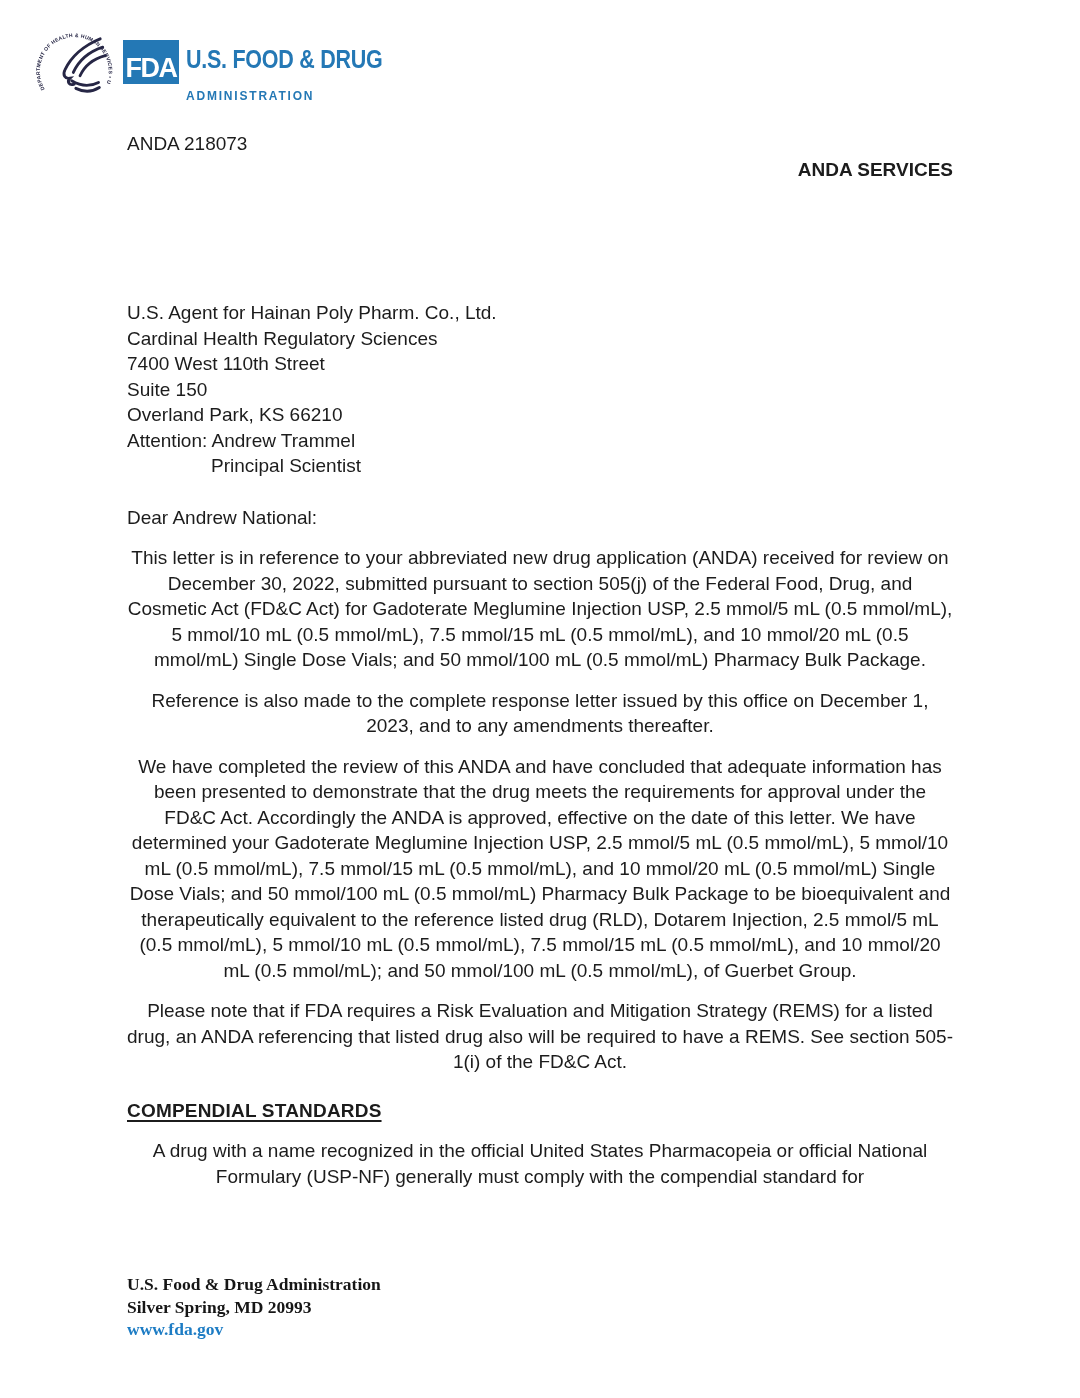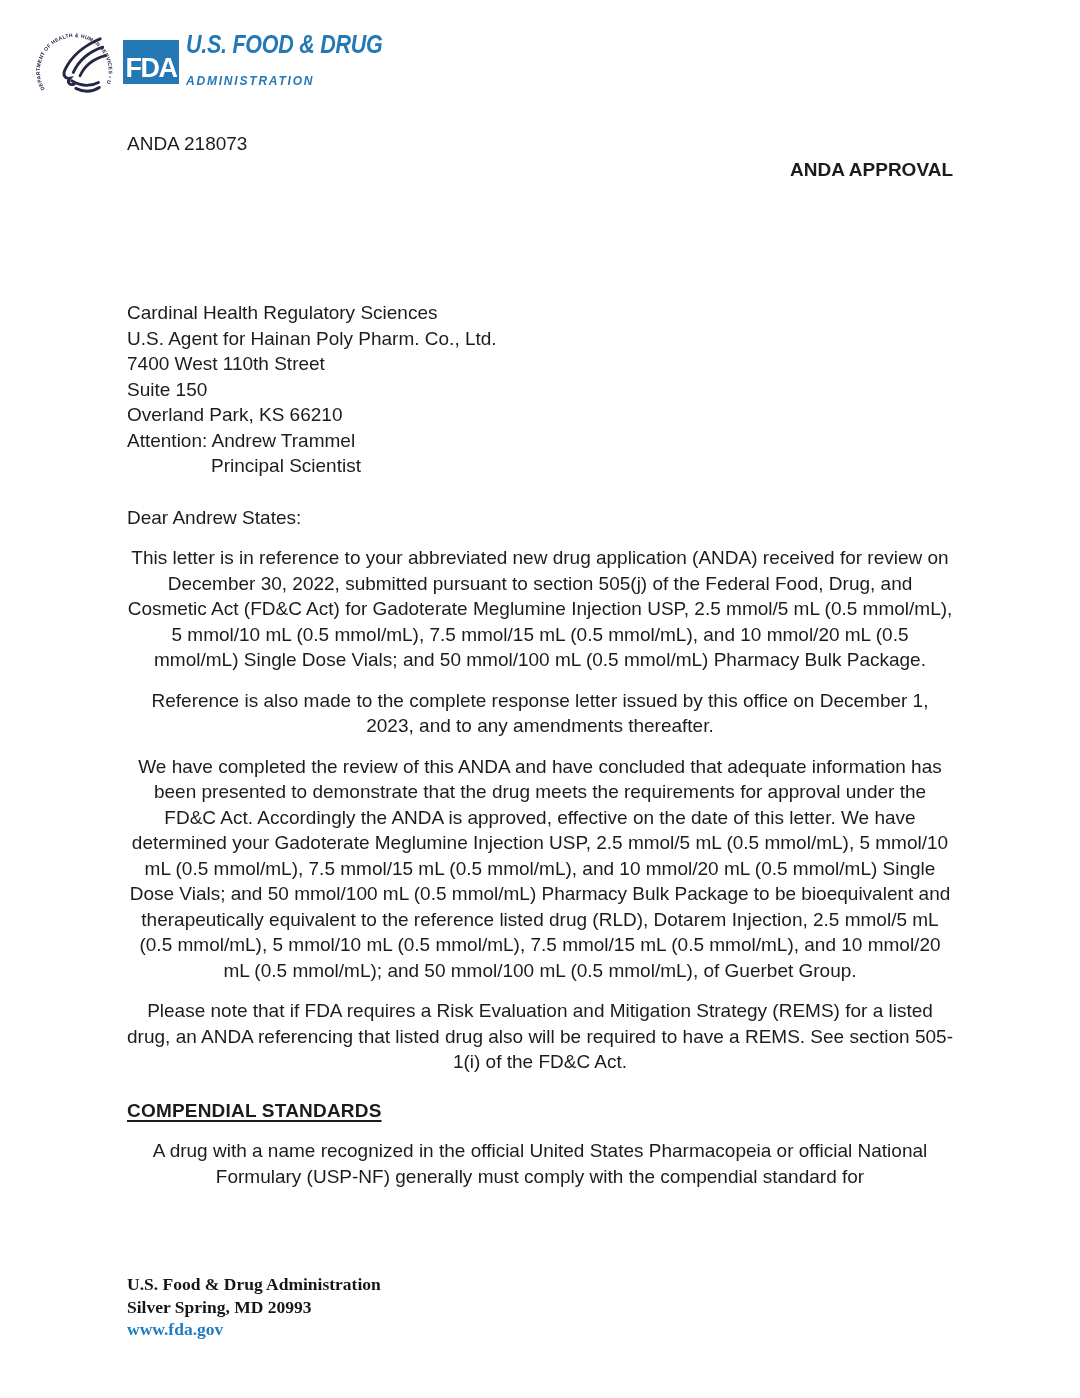--- a/index.html
+++ b/index.html
@@ -26,21 +26,21 @@
   .hhs-seal path.feather { stroke:var(--seal-ink); stroke-width:3.4; fill:none; stroke-linecap:round; }
 
   .fda-square {
     position:absolute; left:123px; top:40px; width:56px; height:44px;
     background:var(--brand-blue);
     display:flex; align-items:flex-end; justify-content:center;
   }
   .fda-square span {
     color:#ffffff; font-weight:bold; font-size:27px; letter-spacing:-1.5px;
   }
-  .wordmark { position:absolute; left:186px; top:30px;font-style:italic; }
+  .wordmark { position:absolute; left:186px; top:45px; }
   .wm1 {
     color:var(--brand-blue); font-weight:bold; font-size:25px; white-space:nowrap;
     letter-spacing:-0.3px; transform:scaleX(0.86); transform-origin:left center;
   }
   .wm2 {
     color:var(--brand-blue); font-weight:bold; font-size:12px; letter-spacing:1.8px;
     margin-top:15px; white-space:nowrap;
   }
 
   
@@ -99,33 +99,33 @@
   </div>
 
   <div class="wordmark">
     <div class="wm1">U.S. FOOD &amp; DRUG</div>
     <div class="wm2">ADMINISTRATION</div>
   </div>
 
   <main class="letter-body">
 
     <div class="anda-number">ANDA 218073</div>
-    <div class="approval-label">ANDA APPROVAL</div>
+    <div class="approval-label">ANDA SERVICES</div>
 
     <div class="address">
+      <div>U.S. Agent for Hainan Poly Pharm. Co., Ltd.</div>
       <div>Cardinal Health Regulatory Sciences</div>
-      <div>U.S. Agent for Hainan Poly Pharm. Co., Ltd.</div>
       <div>7400 West 110th Street</div>
       <div>Suite 150</div>
       <div>Overland Park, KS 66210</div>
       <div>Attention: Andrew Trammel</div>
       <div class="attn-title">Principal Scientist</div>
     </div>
 
-    <p class="salutation">Dear Andrew States:</p>
+    <p class="salutation">Dear Andrew National:</p>
 
     <p class="para">This letter is in reference to your abbreviated new drug application (ANDA) received for review on December 30, 2022, submitted pursuant to section 505(j) of the Federal Food, Drug, and Cosmetic Act (FD&amp;C Act) for Gadoterate Meglumine Injection USP, 2.5 mmol/5 mL (0.5 mmol/mL), 5 mmol/10 mL (0.5 mmol/mL), 7.5 mmol/15 mL (0.5 mmol/mL), and 10 mmol/20 mL (0.5 mmol/mL) Single Dose Vials; and 50 mmol/100 mL (0.5 mmol/mL) Pharmacy Bulk Package.</p>
 
     <p class="para">Reference is also made to the complete response letter issued by this office on December 1, 2023, and to any amendments thereafter.</p>
 
     <p class="para"><span>We have completed the review of this ANDA and have concluded that adequate information has been presented to demonstrate that the drug meets the requirements for approval under the FD&amp;C Act. Accordingly the ANDA is </span><strong>approved</strong><span>, effective on the date of this letter. We have determined your Gadoterate Meglumine Injection USP, 2.5 mmol/5 mL (0.5 mmol/mL), 5 mmol/10 mL (0.5 mmol/mL), 7.5 mmol/15 mL (0.5 mmol/mL), and 10 mmol/20 mL (0.5 mmol/mL) Single Dose Vials; and 50 mmol/100 mL (0.5 mmol/mL) Pharmacy Bulk Package to be bioequivalent and therapeutically equivalent to the reference listed drug (RLD), Dotarem Injection, 2.5 mmol/5 mL (0.5 mmol/mL), 5 mmol/10 mL (0.5 mmol/mL), 7.5 mmol/15 mL (0.5 mmol/mL), and 10 mmol/20 mL (0.5 mmol/mL); and 50 mmol/100 mL (0.5 mmol/mL), of Guerbet Group.</span></p>
 
     <p class="para">Please note that if FDA requires a Risk Evaluation and Mitigation Strategy (REMS) for a listed drug, an ANDA referencing that listed drug also will be required to have a REMS. See section 505-1(i) of the FD&amp;C Act.</p>
 
     <h2 class="section-heading">COMPENDIAL STANDARDS</h2>

